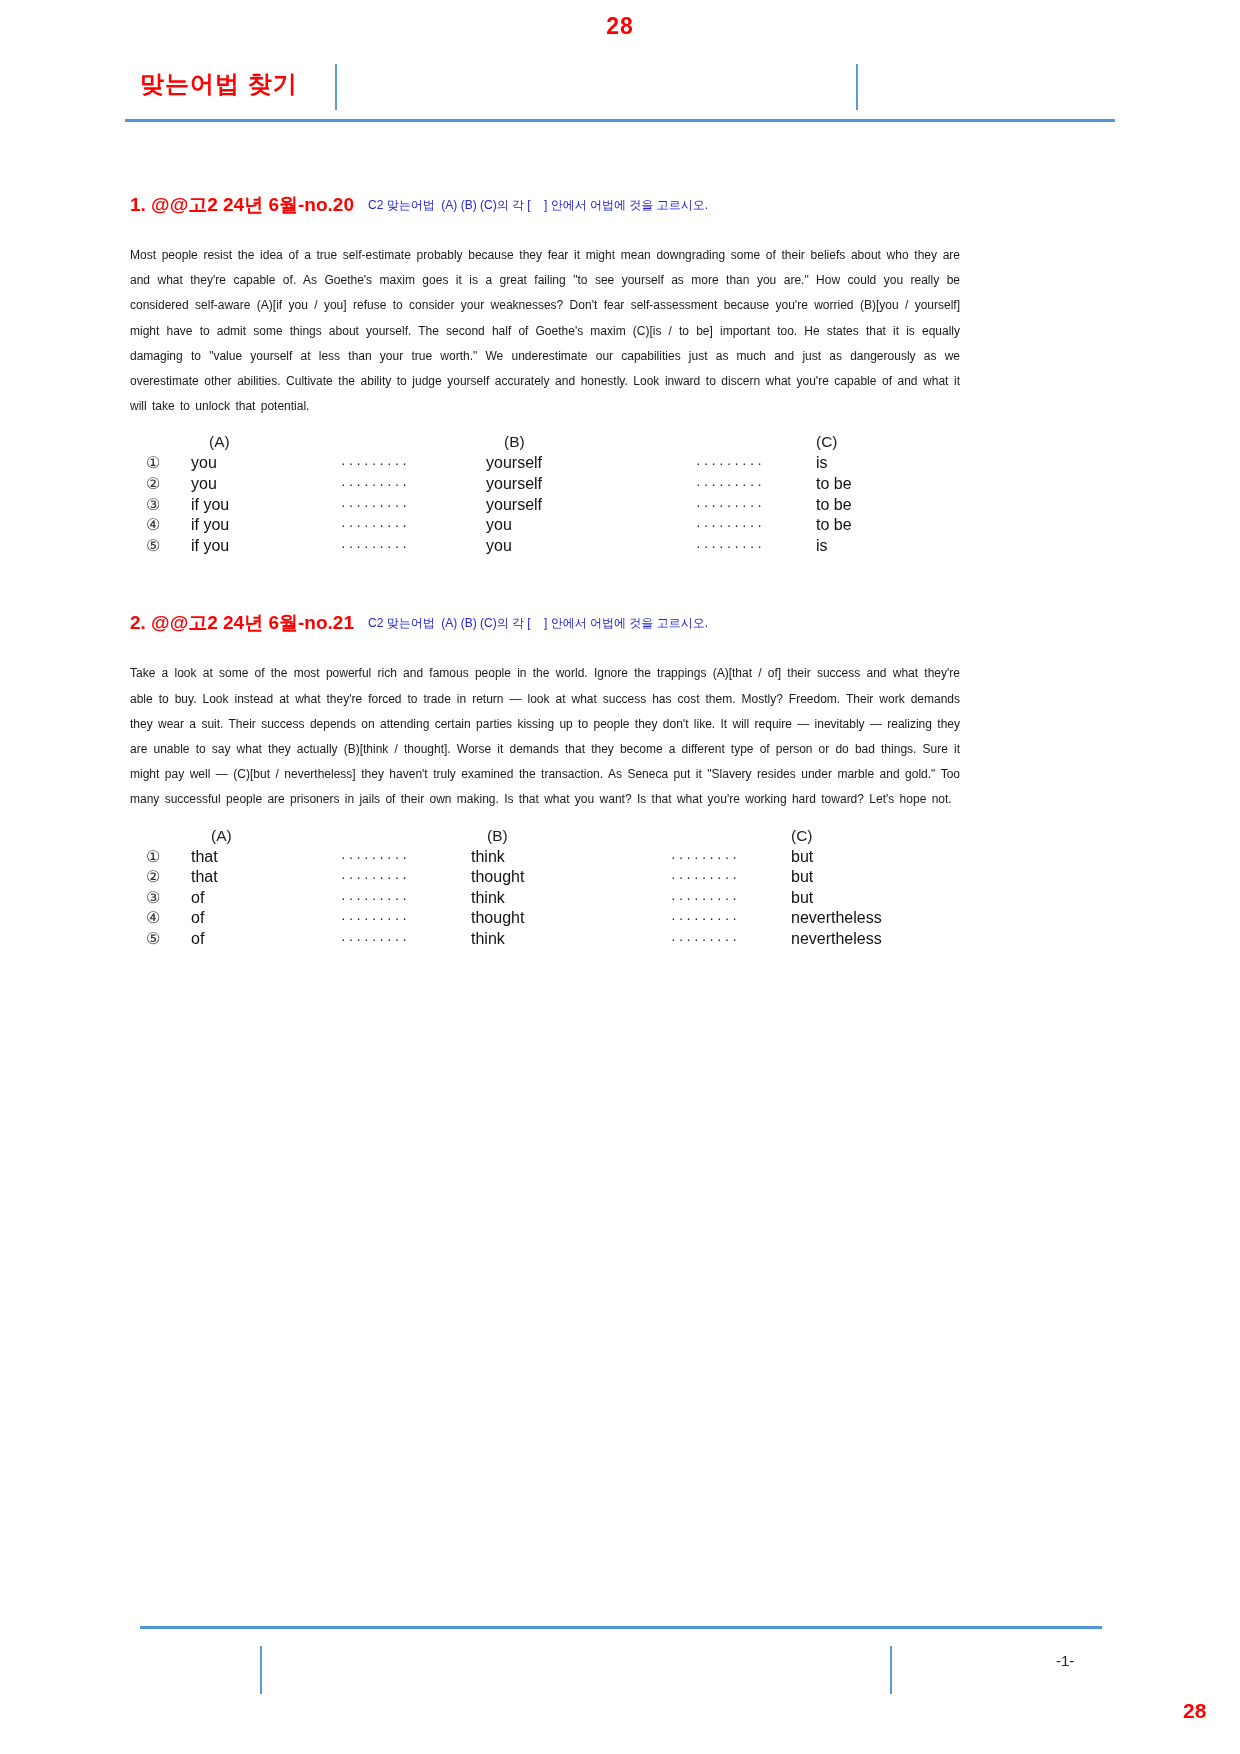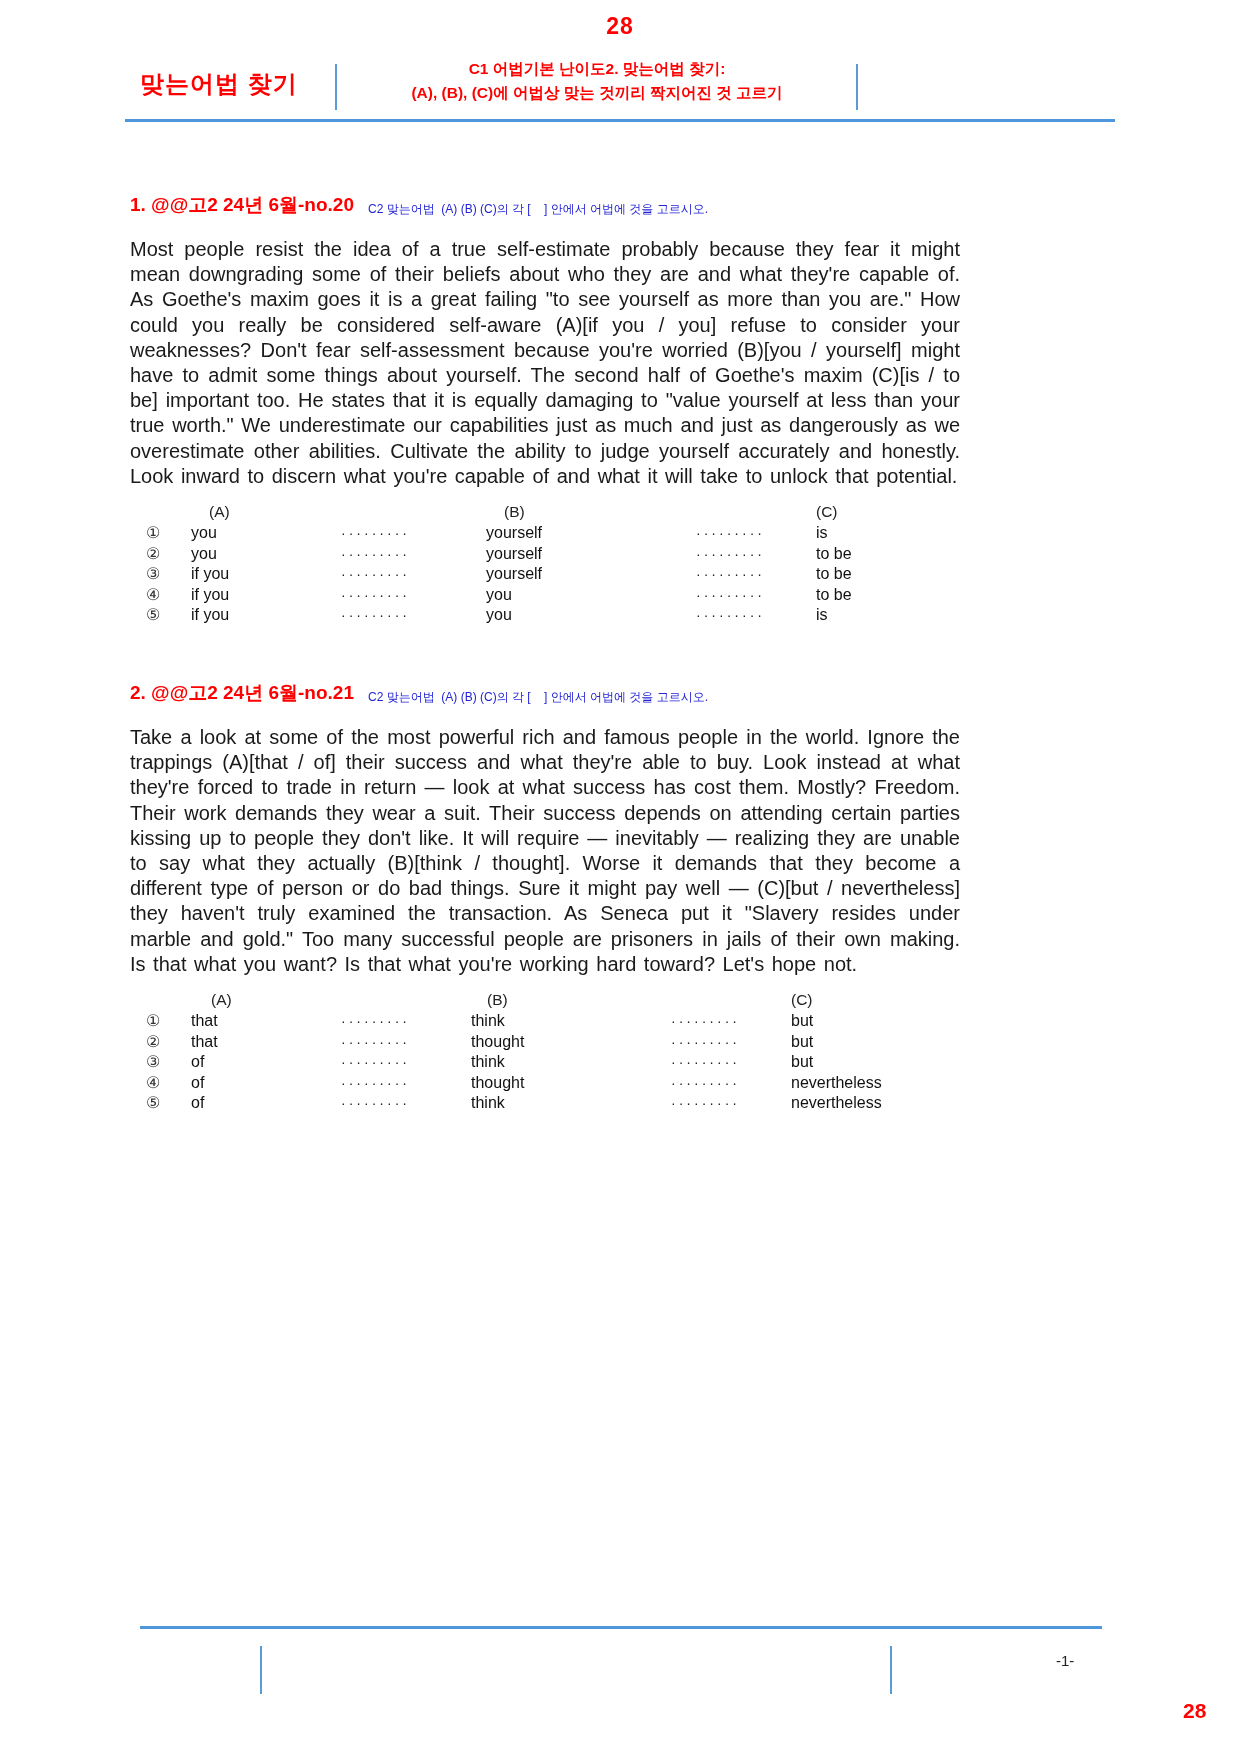--- a/index.html
+++ b/index.html
@@ -60,38 +60,38 @@
   }
 
   
   .main {
     position: absolute;
     top: 192px; left: 130px;
     width: 830px;
   }
   .q-heading {
     display: flex;
-    align-items: flex-end;
+    align-items: center;
     gap: 14px;
     white-space: nowrap;
   }
   .q-label {
     color: #ff0000;
     font-size: 19px;
     font-weight: 600;
   }
   .q-inst {
     color: #2323d6;
     font-size: 12px;
     font-weight: 500;
     white-space: pre-wrap;
   }
   .passage {
-    margin-top: 19px;
-    font-size: 20px;
+    margin-top: 25px;
+    font-size: 12px;
     line-height: 25.2px;
     color: #1a1a1a;
     text-align: justify;
     word-spacing: 2px;
   }
 
   
   .opt-table { margin-top: 12px; padding-left: 16px; }
   .opt-grid {
     display: grid;
@@ -140,24 +140,20 @@
 </style>
 </head>
 <body>
 
 <div class="page">
 
   <div class="top-num">28</div>
 
   <div class="hdr-left">맞는어법 찾기</div>
   <div class="vline vl-hdr-left"></div>
-  <div class="hdr-center">
-    <div>C1 어법기본 난이도2. 맞는어법 찾기:</div>
-    <div>(A), (B), (C)에 어법상 맞는 것끼리 짝지어진 것 고르기</div>
-  </div>
   <div class="vline vl-hdr-right"></div>
   <div class="hdr-rule"></div>
 
   <div class="main">
 
     <section>
       <div class="q-heading">
         <span class="q-label">1. @@고2 24년 6월-no.20</span>
         <span class="q-inst">C2 맞는어법  (A) (B) (C)의 각 [    ] 안에서 어법에 것을 고르시오.</span>
       </div>

